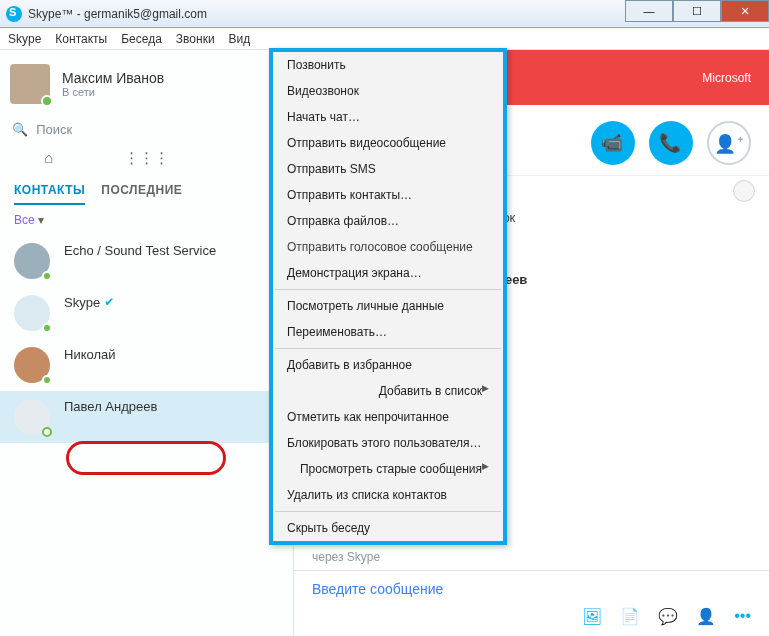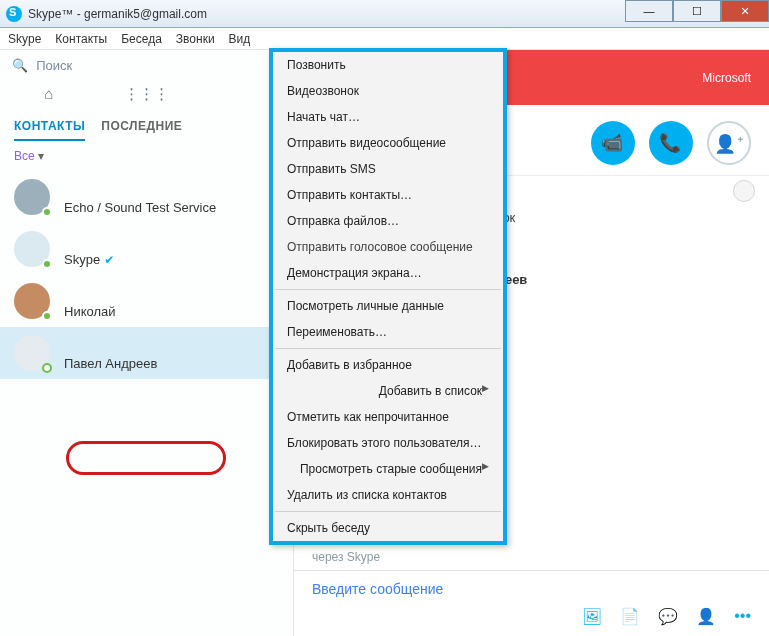--- a/index.html
+++ b/index.html
@@ -36,21 +36,21 @@
   .icon-row .icell { flex:1; text-align:center; font-size:15px; }
 
   .tabs { display:flex; gap:16px; padding:0 14px; font-size:12px; font-weight:600; letter-spacing:0.5px; }
   .tabs .tab { padding:6px 0; color:#666; }
   .tabs .tab.active { color:#008cc9; border-bottom:2px solid #008cc9; }
 
   .filter { padding:8px 14px; font-size:12px; color:#8b5cf6; }
   .filter::after { content:" ▾"; color:#666; }
 
   .contact-list { flex:1; overflow:hidden; }
-  .contact { display:flex; align-items:flex-end; padding:8px 14px; font-size:13px; color:#333; }
+  .contact { display:flex; align-items:flex-start; padding:8px 14px; font-size:13px; color:#333; }
   .contact .cavatar { width:36px; height:36px; border-radius:50%; margin-right:14px; position:relative; }
   .contact .cavatar .presence { position:absolute; right:-2px; bottom:-2px; width:10px; height:10px; border-radius:50%; background:#6cc04a; border:2px solid #fff; }
   .contact.selected { background:#d6edf8; }
   .av-echo { background:#9bb0bb; }
   .av-skype { background:#dbe9f0; }
   .av-nik { background:#c58b62; }
   .av-pavel { background:#e6ebef; }
   .verified { color:#00aff0; margin-left:4px; font-size:12px; }
   .pending { position:absolute; right:-2px; bottom:-2px; width:10px; height:10px; border-radius:50%; background:#fff; border:2px solid #6cc04a; }
 
@@ -105,20 +105,29 @@
   <span>Skype</span>
   <span>Контакты</span>
   <span>Беседа</span>
   <span>Звонки</span>
   <span>Вид</span>
 </div>
 
 <div class="app-body">
 
   <div class="sidebar">
+    <div class="profile">
+      <div class="avatar">
+          <div class="presence"></div>
+        </div>
+      <div>
+        <div class="name">Максим Иванов</div>
+        <div class="status">В сети</div>
+      </div>
+    </div>
     <div class="search">
       <span>Поиск</span>
     </div>
     <div class="icon-row">
       <div class="icell">⌂</div>
       <div class="icell">⋮⋮⋮</div>
       <div class="icell"></div>
     </div>
     <div class="tabs">
       <div class="tab active">КОНТАКТЫ</div>

